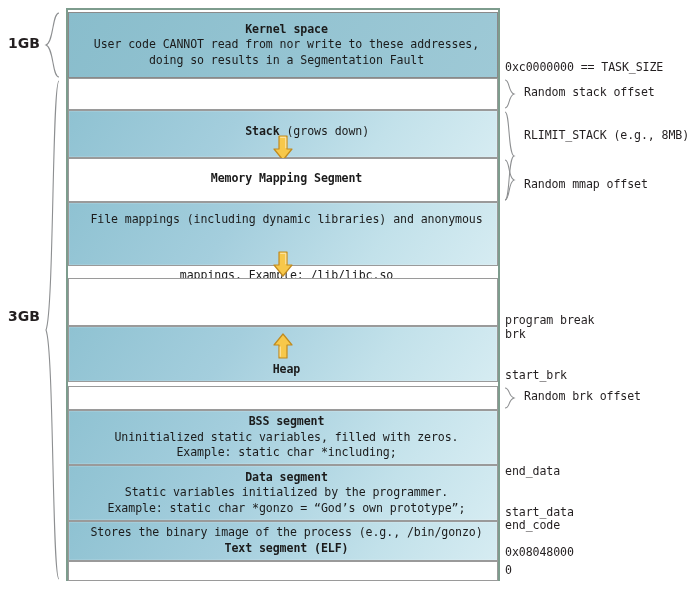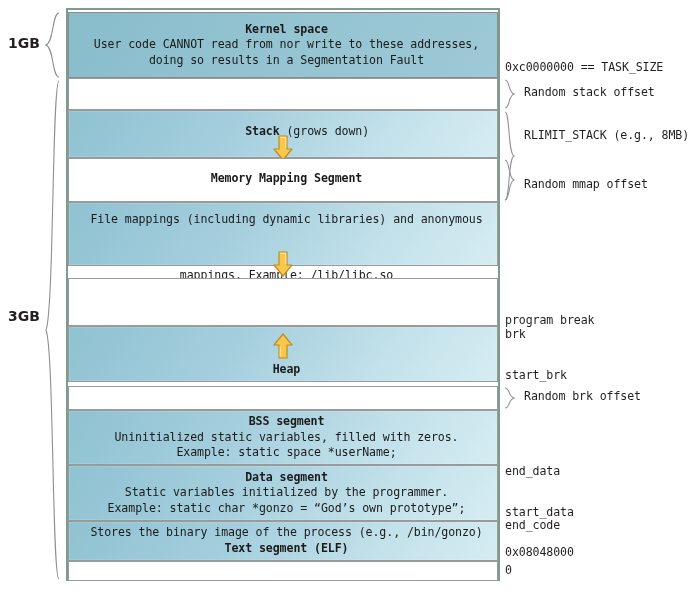--- a/index.html
+++ b/index.html
@@ -180,21 +180,21 @@
       </svg>
     </div>
     <div class="row-text title" style="margin-top:32px;">Heap</div>
   </div>
 
   <div class="row gap" style="top:386px; height:24px;"></div>
 
   <div class="row filled" style="top:410px; height:55px;">
     <div class="row-text title">BSS segment</div>
     <div class="row-text">Uninitialized static variables, filled with zeros.</div>
-    <div class="row-text">Example: static space *userName;</div>
+    <div class="row-text">Example: static char *including;</div>
   </div>
 
   <div class="row filled" style="top:465px; height:56px;">
     <div class="row-text title">Data segment</div>
     <div class="row-text">Static variables initialized by the programmer.</div>
     <div class="row-text">Example: static char *gonzo = “God’s own prototype”;</div>
   </div>
 
   <div class="row filled" style="top:521px; height:40px;">
     <div class="row-text">Stores the binary image of the process (e.g., /bin/gonzo)</div>

